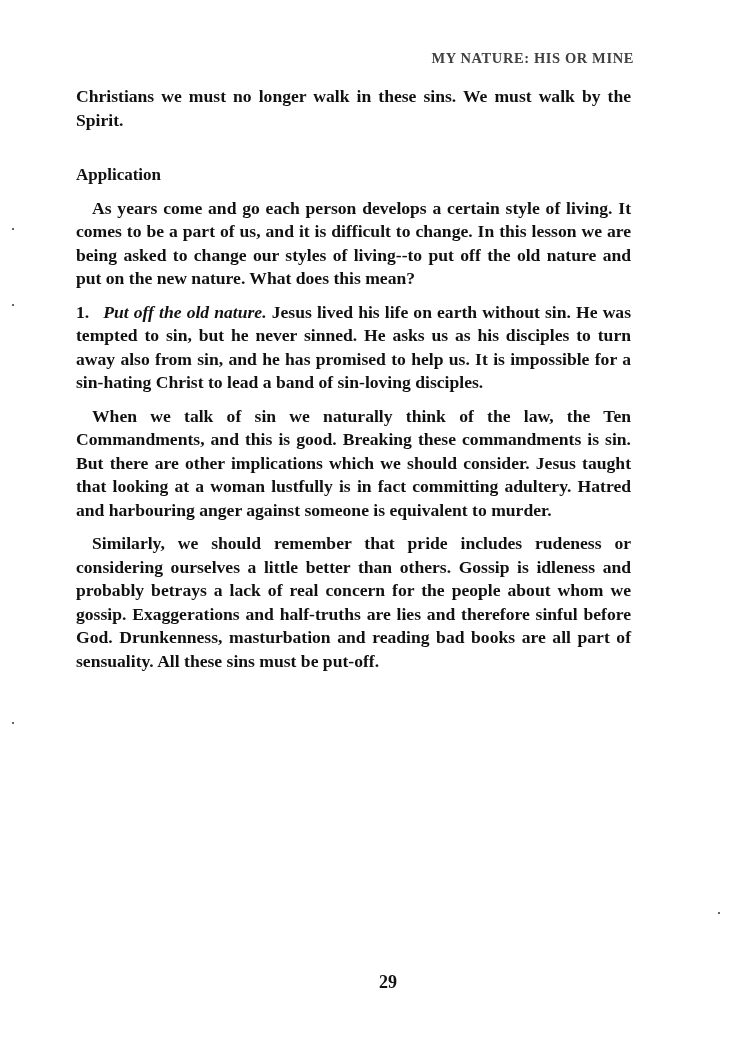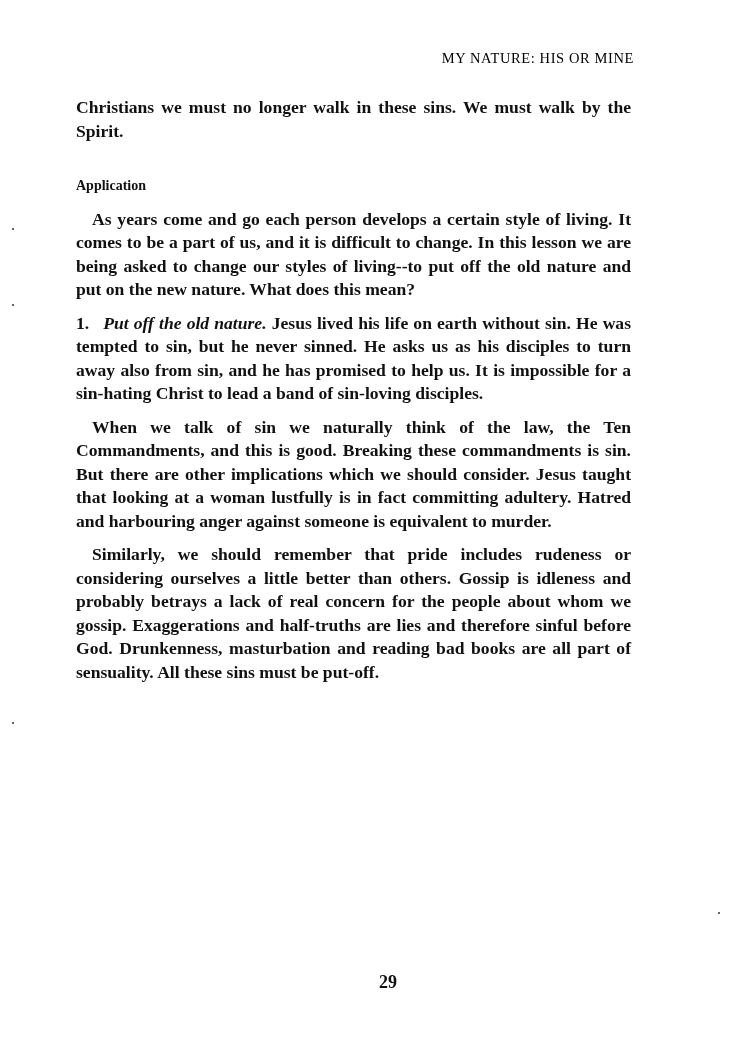--- a/index.html
+++ b/index.html
@@ -20,43 +20,43 @@
       left: 0; top: 0;
       width: 744px; height: 1050px;
       background: #ffffff;
     }
     .running-head {
       position: absolute;
       top: 50px;
       right: 110px;
       font-size: 14.5px;
       letter-spacing: 0.6px;
-      font-weight: normal;
-      color: #000000;
+      font-weight: bold;
+      color: #404040;
     }
     .content {
       position: absolute;
       left: 76px;
-      top: 96px;
+      top: 85px;
       width: 555px;
       font-size: 17.6px;
       line-height: 23.5px;
       text-align: justify;
       font-weight: bold;
     }
     .para {
       margin: 0 0 10px 0;
     }
     .indent {
       text-indent: 16px;
     }
     .heading {
       font-weight: bold;
       margin: 31px 0 10px 0;
-      font-size: 14px;
+      font-size: 17px;
     }
     .num {
       margin-right: 14px;
     }
     .it {
       font-style: italic;
     }
     .page-number {
       position: absolute;
       top: 972px;

